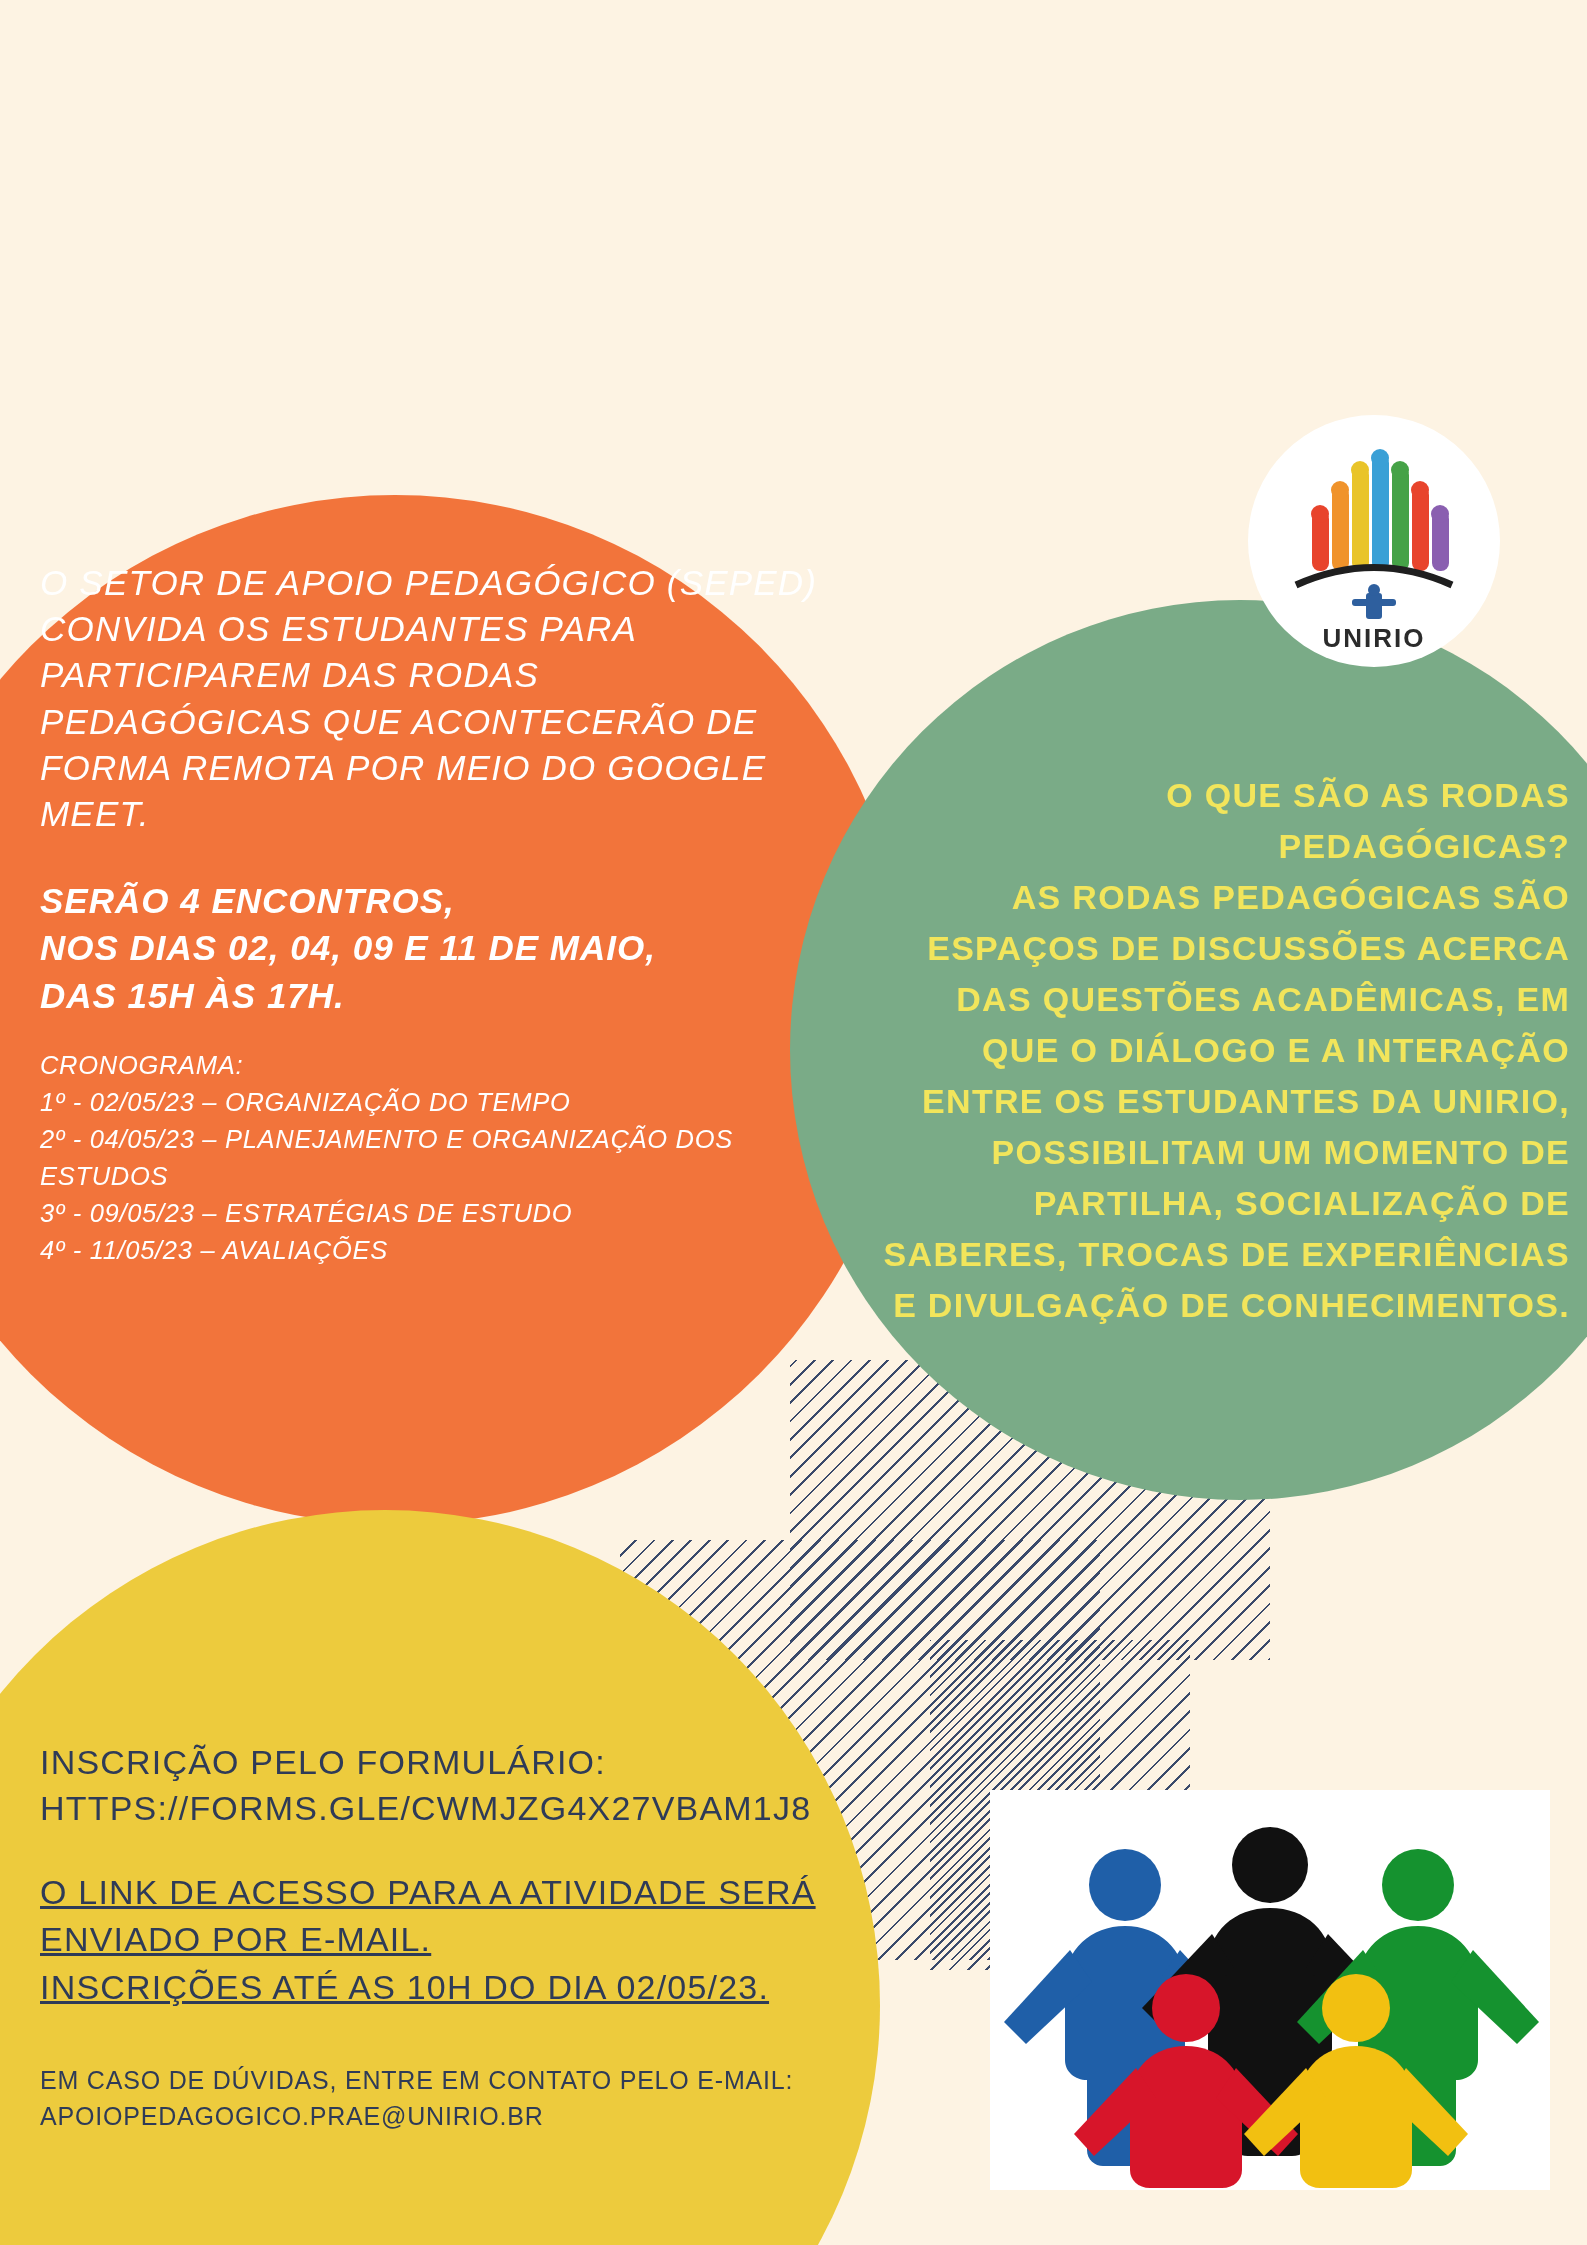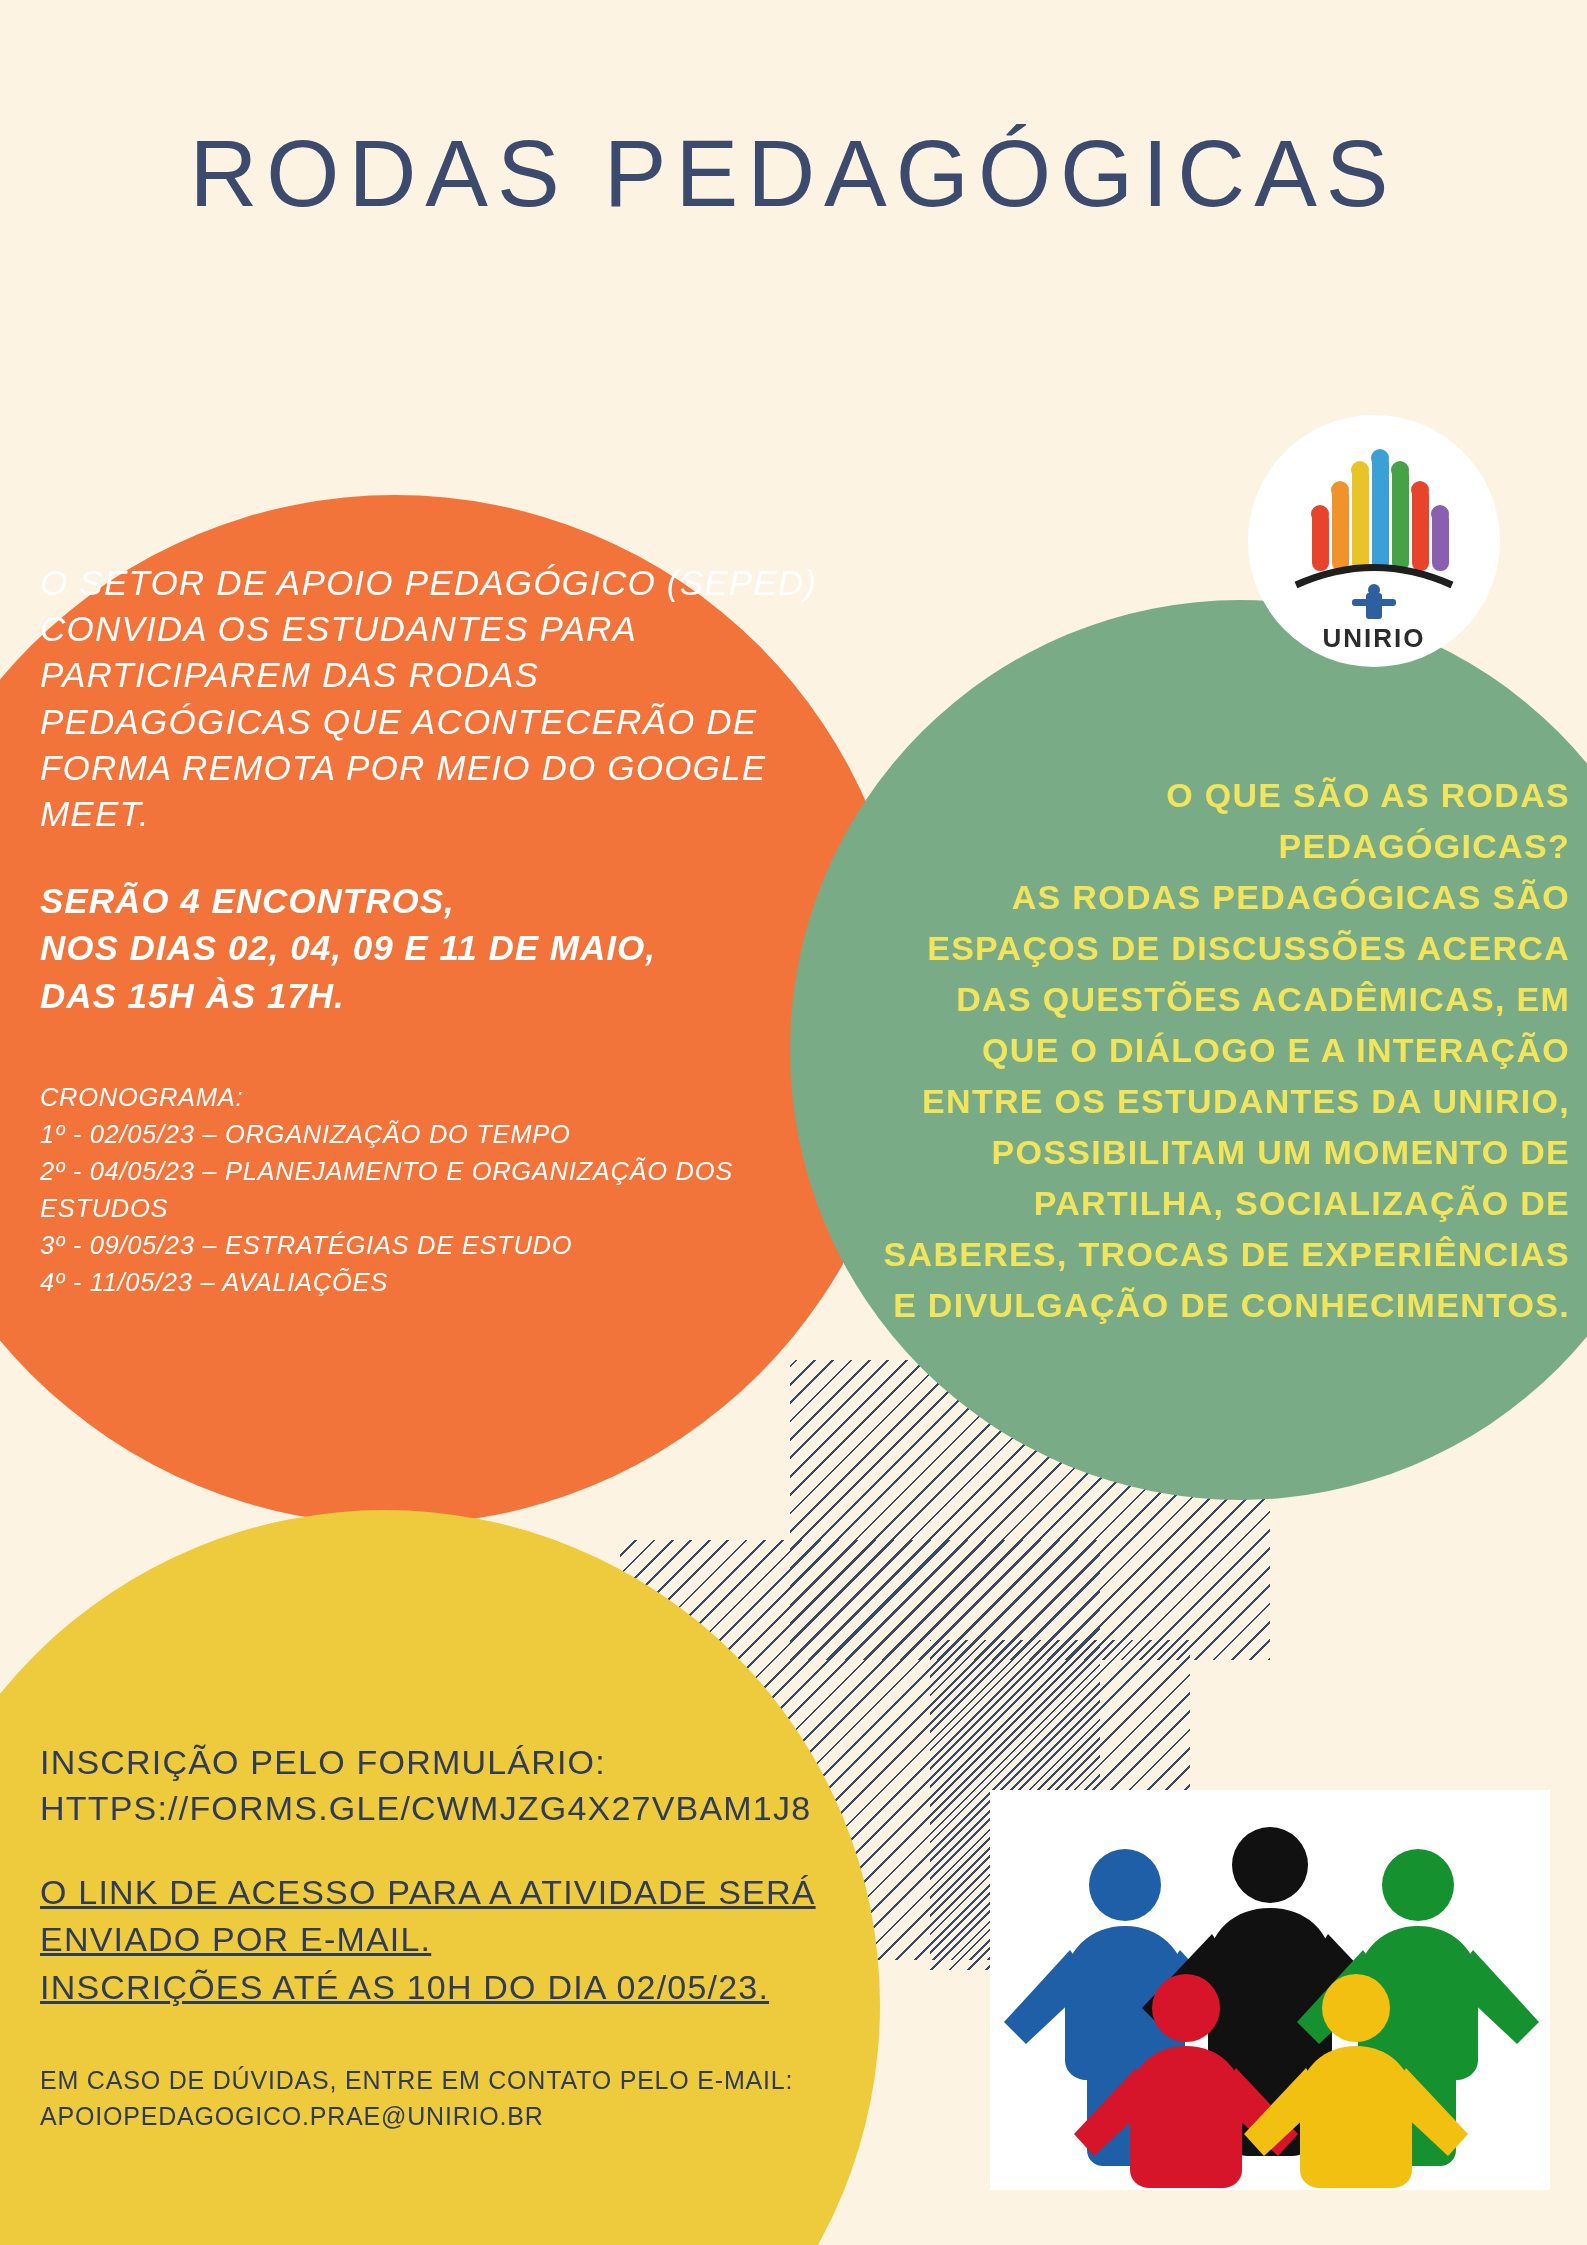--- a/index.html
+++ b/index.html
@@ -93,21 +93,21 @@
     text-transform: uppercase;
     margin-bottom: 40px;
   }
   .orange-dates {
     font-size: 35px;
     line-height: 1.35;
     letter-spacing: 1px;
     font-weight: bold;
     text-transform: uppercase;
     color: #ffffff;
-    margin-bottom: 60px;
+    margin-bottom: 28px;
   }
   .orange-schedule {
     font-size: 25.5px;
     line-height: 1.45;
     letter-spacing: 0.7px;
     text-transform: uppercase;
     color: #ffffff;
   }
   .orange-schedule div { white-space: normal; }
 
@@ -185,21 +185,20 @@
 </style>
 </head>
 <body>
 
 <div class="poster">
 
   <div class="hatch hatch-a"></div>
   <div class="hatch hatch-b"></div>
   <div class="hatch hatch-c"></div>
 
-  <div class="title">RODAS PEDAGÓGICAS</div>
 
   <div class="circle circle-orange"></div>
   <div class="circle circle-green"></div>
   <div class="circle circle-yellow"></div>
 
   <div class="orange-text">
     <div class="orange-intro"> O SETOR DE APOIO PEDAGÓGICO (SEPED) CONVIDA OS ESTUDANTES PARA PARTICIPAREM DAS RODAS PEDAGÓGICAS QUE ACONTECERÃO DE FORMA REMOTA POR MEIO DO GOOGLE MEET.</div>
     <div class="orange-dates" style="white-space:pre-line;">SERÃO 4 ENCONTROS,
 NOS DIAS 02, 04, 09 E 11 DE MAIO,
 DAS 15H ÀS 17H.</div>

